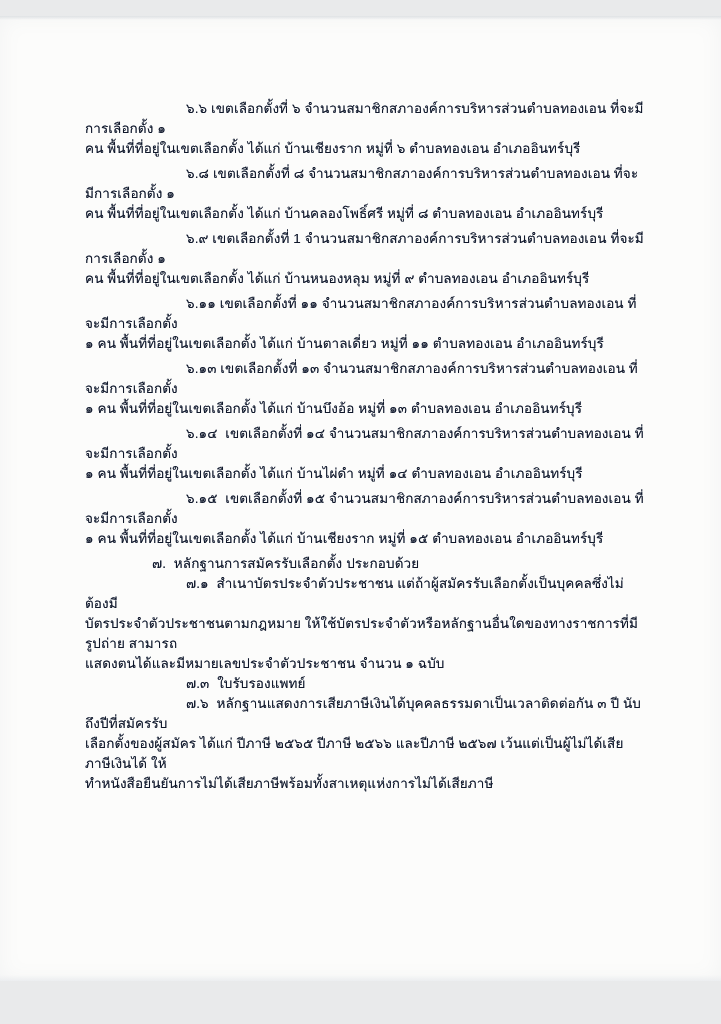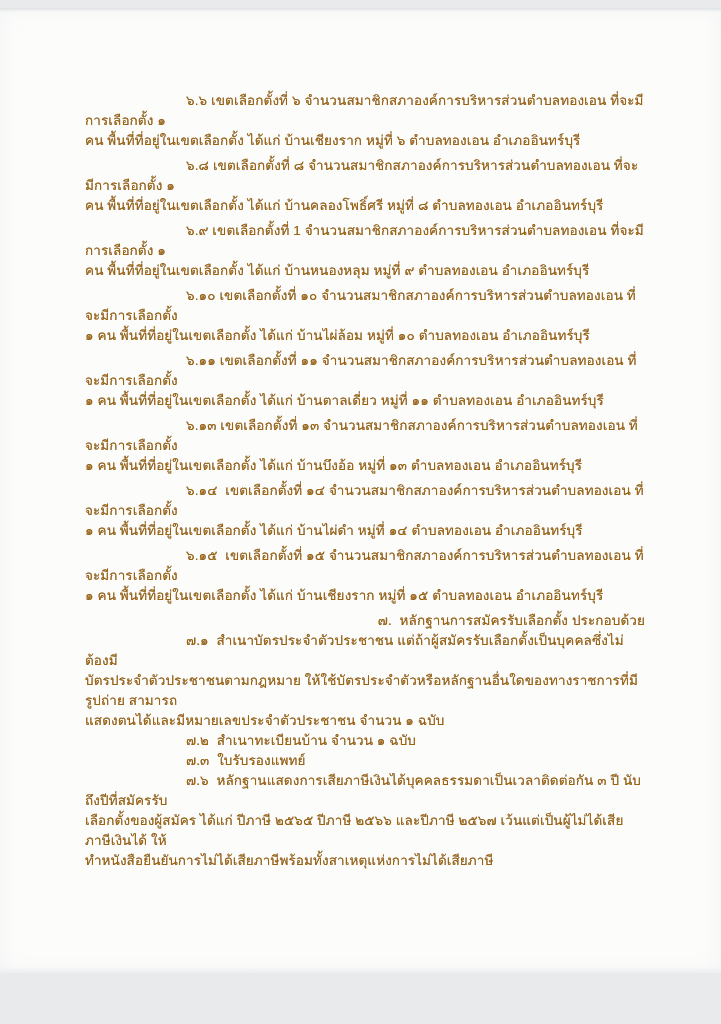--- a/index.html
+++ b/index.html
@@ -4,26 +4,26 @@
 <style>
   html, body {
     margin: 0;
     padding: 0;
     background: #e9eaeb;
   }
   .page {
     position: relative;
     width: 721px;
     height: 965px;
-    margin: 8px auto;
+    margin: 16px auto;
     background: #fcfcfb;
     overflow: hidden;
     box-shadow: inset 0 0 22px rgba(115,125,138,0.07);
     font-family: "Liberation Sans", "DejaVu Sans", sans-serif;
-    color: #a16207;
+    color: #0f172a;
   }
   
   .page::before {
     content: "";
     position: absolute;
     left: 0; top: 0; right: 0;
     height: 4px;
     background: linear-gradient(to bottom, #dfe2e4, rgba(252,252,251,0));
     pointer-events: none;
   }
@@ -50,54 +50,50 @@
     white-space: pre-wrap;
     text-indent: 101px;
   }
   .para.d6 {
     margin-bottom: 5px;   
   }
   .sec7-heading {
     margin: 4px 0 0 0;
     white-space: pre-wrap;
     text-indent: 67px;
-    text-align: right;
   }
   .para.d7 {
     margin-bottom: 0;
   }
 </style>
 </head>
 <body>
 
 <div class="page">
   <div class="content">
 
     <p class="para d6">๖.๖ เขตเลือกตั้งที่ ๖ จำนวนสมาชิกสภาองค์การบริหารส่วนตำบลทองเอน ที่จะมีการเลือกตั้ง ๑
 คน พื้นที่ที่อยู่ในเขตเลือกตั้ง ได้แก่ บ้านเชียงราก หมู่ที่ ๖ ตำบลทองเอน อำเภออินทร์บุรี</p>
     <p class="para d6">๖.๘ เขตเลือกตั้งที่ ๘ จำนวนสมาชิกสภาองค์การบริหารส่วนตำบลทองเอน ที่จะมีการเลือกตั้ง ๑
 คน พื้นที่ที่อยู่ในเขตเลือกตั้ง ได้แก่ บ้านคลองโพธิ์ศรี หมู่ที่ ๘ ตำบลทองเอน อำเภออินทร์บุรี</p>
     <p class="para d6">๖.๙ เขตเลือกตั้งที่ 1 จำนวนสมาชิกสภาองค์การบริหารส่วนตำบลทองเอน ที่จะมีการเลือกตั้ง ๑
 คน พื้นที่ที่อยู่ในเขตเลือกตั้ง ได้แก่ บ้านหนองหลุม หมู่ที่ ๙ ตำบลทองเอน อำเภออินทร์บุรี</p>
-    <p class="para d6">๖.๑๐ เขตเลือกตั้งที่ ๑๐ จำนวนสมาชิกสภาองค์การบริหารส่วนตำบลทองเอน ที่จะมีการเลือกตั้ง
-๑ คน พื้นที่ที่อยู่ในเขตเลือกตั้ง ได้แก่ บ้านไผ่ล้อม หมู่ที่ ๑๐ ตำบลทองเอน อำเภออินทร์บุรี</p>
     <p class="para d6">๖.๑๑ เขตเลือกตั้งที่ ๑๑ จำนวนสมาชิกสภาองค์การบริหารส่วนตำบลทองเอน ที่จะมีการเลือกตั้ง
 ๑ คน พื้นที่ที่อยู่ในเขตเลือกตั้ง ได้แก่ บ้านตาลเดี่ยว หมู่ที่ ๑๑ ตำบลทองเอน อำเภออินทร์บุรี</p>
     <p class="para d6">๖.๑๓ เขตเลือกตั้งที่ ๑๓ จำนวนสมาชิกสภาองค์การบริหารส่วนตำบลทองเอน ที่จะมีการเลือกตั้ง
 ๑ คน พื้นที่ที่อยู่ในเขตเลือกตั้ง ได้แก่ บ้านบึงอ้อ หมู่ที่ ๑๓ ตำบลทองเอน อำเภออินทร์บุรี</p>
     <p class="para d6">๖.๑๔  เขตเลือกตั้งที่ ๑๔ จำนวนสมาชิกสภาองค์การบริหารส่วนตำบลทองเอน ที่จะมีการเลือกตั้ง
 ๑ คน พื้นที่ที่อยู่ในเขตเลือกตั้ง ได้แก่ บ้านไผ่ดำ หมู่ที่ ๑๔ ตำบลทองเอน อำเภออินทร์บุรี</p>
     <p class="para d6">๖.๑๕  เขตเลือกตั้งที่ ๑๕ จำนวนสมาชิกสภาองค์การบริหารส่วนตำบลทองเอน ที่จะมีการเลือกตั้ง
 ๑ คน พื้นที่ที่อยู่ในเขตเลือกตั้ง ได้แก่ บ้านเชียงราก หมู่ที่ ๑๕ ตำบลทองเอน อำเภออินทร์บุรี</p>
 
     <p class="sec7-heading">๗.  หลักฐานการสมัครรับเลือกตั้ง ประกอบด้วย</p>
 
     <p class="para d7">๗.๑  สำเนาบัตรประจำตัวประชาชน แต่ถ้าผู้สมัครรับเลือกตั้งเป็นบุคคลซึ่งไม่ต้องมี
 บัตรประจำตัวประชาชนตามกฎหมาย ให้ใช้บัตรประจำตัวหรือหลักฐานอื่นใดของทางราชการที่มีรูปถ่าย สามารถ
 แสดงตนได้และมีหมายเลขประจำตัวประชาชน จำนวน ๑ ฉบับ</p>
-    <p class="para d7">๗.๒  สำเนาทะเบียนบ้าน จำนวน ๑ ฉบับ</p>
     <p class="para d7">๗.๓  ใบรับรองแพทย์</p>
     <p class="para d7">๗.๖  หลักฐานแสดงการเสียภาษีเงินได้บุคคลธรรมดาเป็นเวลาติดต่อกัน ๓ ปี นับถึงปีที่สมัครรับ
 เลือกตั้งของผู้สมัคร ได้แก่ ปีภาษี ๒๕๖๕ ปีภาษี ๒๕๖๖ และปีภาษี ๒๕๖๗ เว้นแต่เป็นผู้ไม่ได้เสียภาษีเงินได้ ให้
 ทำหนังสือยืนยันการไม่ได้เสียภาษีพร้อมทั้งสาเหตุแห่งการไม่ได้เสียภาษี</p>
 
   </div>
 </div>
 
 </body></html>

